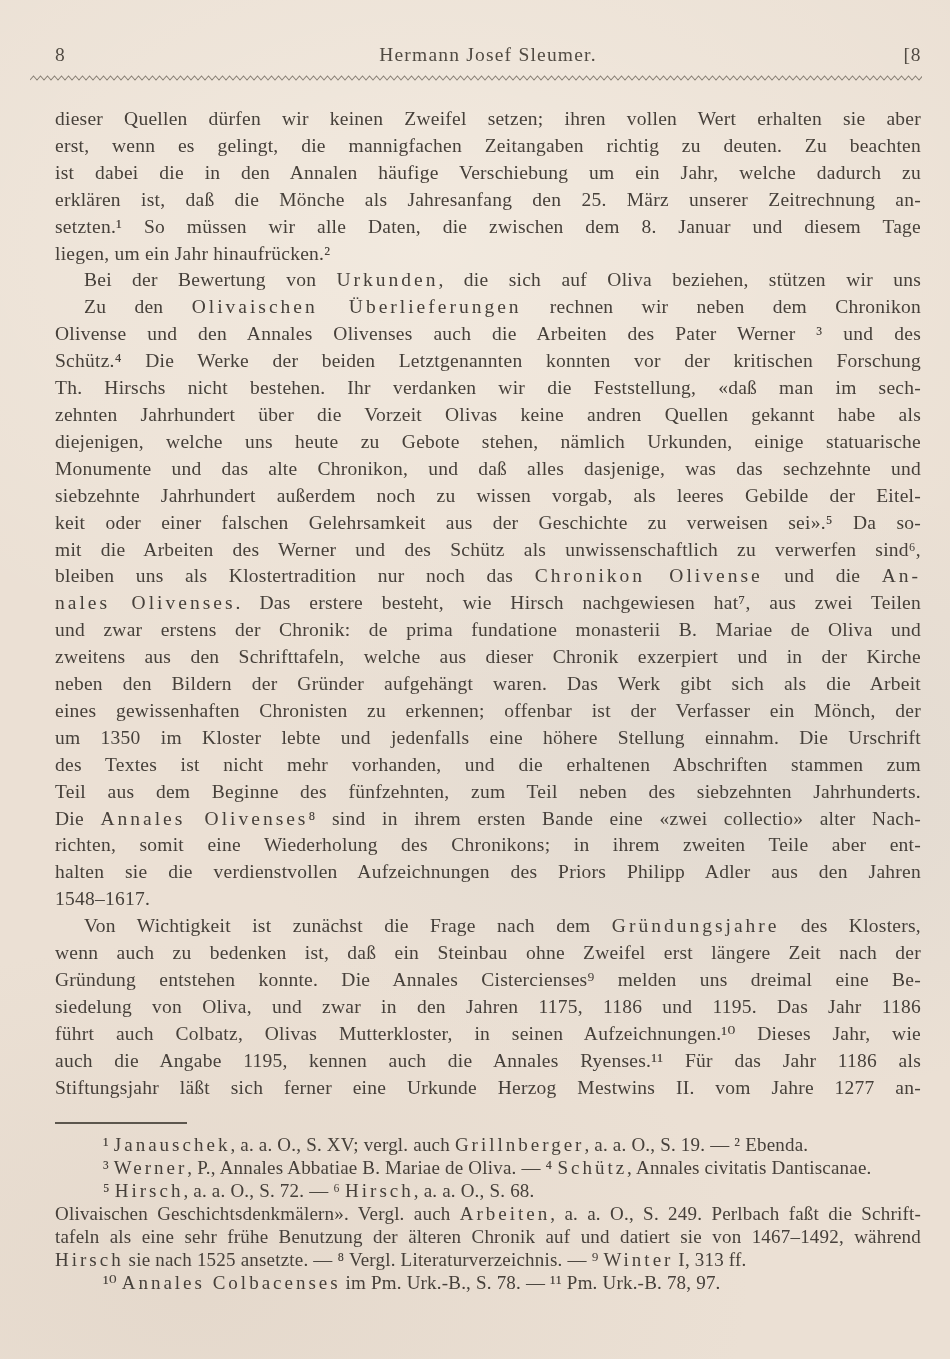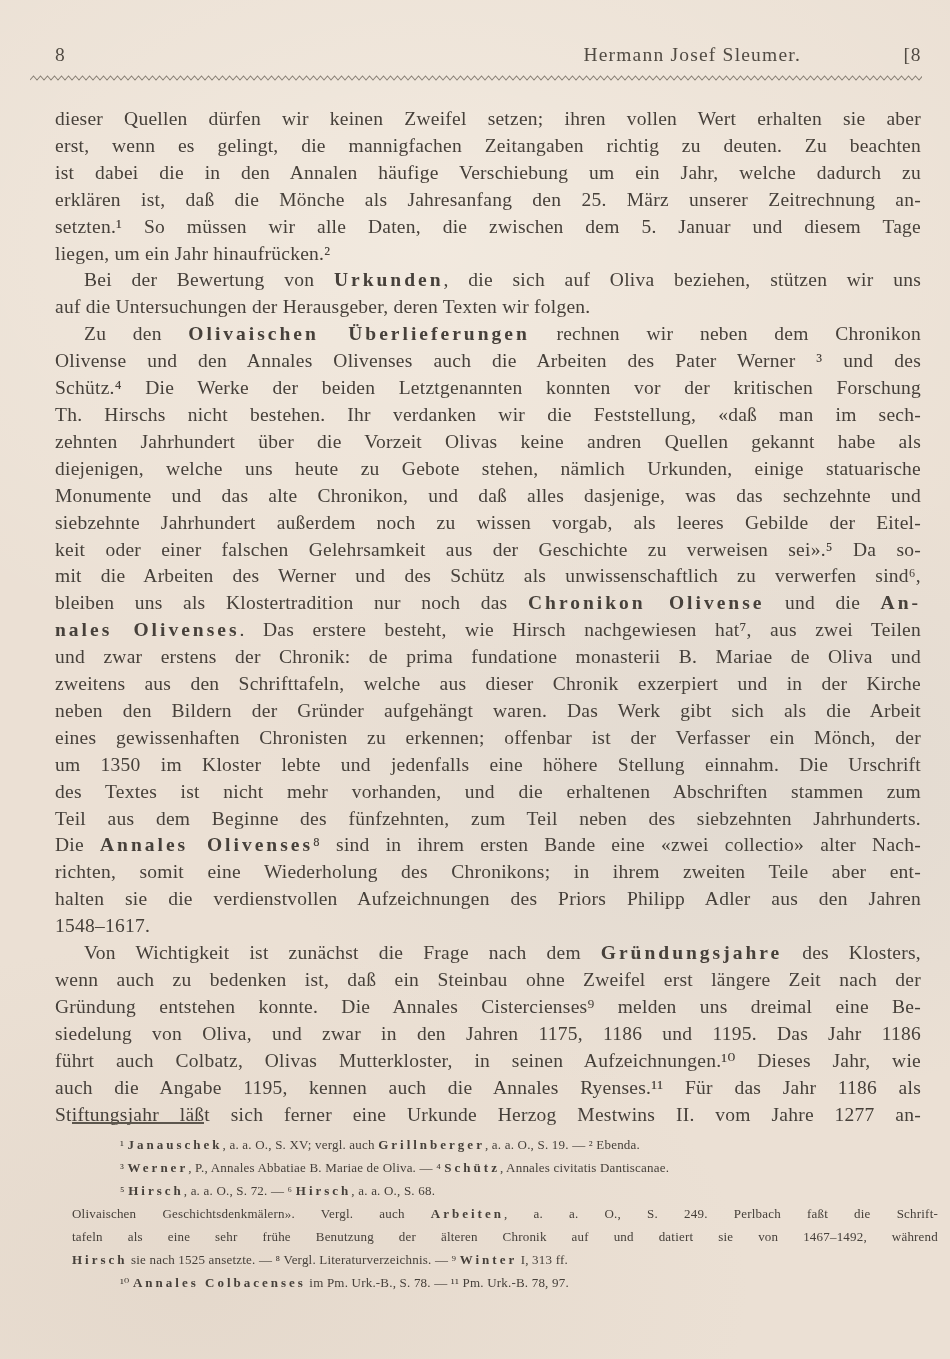--- a/index.html
+++ b/index.html
@@ -14,34 +14,34 @@
     font-family:"Liberation Serif","DejaVu Serif",serif;
     color:#46403a;
     overflow:hidden;
   }
   .header-row{
     position:absolute;top:44px;left:55px;width:866px;
     display:flex;align-items:baseline;
     font-size:19.5px;color:#514b43;letter-spacing:0.6px;
   }
   .header-left{width:120px;text-align:left;}
-  .header-center{flex:1;text-align:right;letter-spacing:1.2px;}
+  .header-center{flex:1;text-align:center;letter-spacing:1.2px;}
   .header-right{width:120px;text-align:right;}
   .wavy-rule{position:absolute;top:73px;left:30px;width:892px;height:10px;}
   .body-text{
     position:absolute;top:106px;left:55px;width:866px;
     font-size:19.5px;line-height:26.9px;letter-spacing:0.25px;
   }
   .line{text-align:justify;text-align-last:justify;}
   .line.last{text-align-last:left;}
   .line.indent{text-indent:29px;}
-  .g{letter-spacing:3px;font-weight:bold;}
+  .g{letter-spacing:3px;}
   .footnotes{
-    position:absolute;top:1122px;left:72px;width:866px;
-    font-size:13px;line-height:23px;letter-spacing:0.2px;
+    position:absolute;top:1122px;left:55px;width:866px;
+    font-size:19px;line-height:23px;letter-spacing:0.2px;
   }
   .fn-rule{
     width:132px;height:0;border:none;
     border-top:2px solid #5c564d;
     margin:0 0 9px 0;
   }
   .footnotes .line.indent{text-indent:48px;}
 </style>
 </head>
 <body>
@@ -57,26 +57,25 @@
   <svg class="wavy-rule" width="892" height="10" viewBox="0 0 892 10">
     <path id="wavy-path" d="M0 7 L3.5 3 L7 7 L10.5 3 L14 7 L17.5 3 L21 7 L24.5 3 L28 7 L31.5 3 L35 7 L38.5 3 L42 7 L45.5 3 L49 7 L52.5 3 L56 7 L59.5 3 L63 7 L66.5 3 L70 7 L73.5 3 L77 7 L80.5 3 L84 7 L87.5 3 L91 7 L94.5 3 L98 7 L101.5 3 L105 7 L108.5 3 L112 7 L115.5 3 L119 7 L122.5 3 L126 7 L129.5 3 L133 7 L136.5 3 L140 7 L143.5 3 L147 7 L150.5 3 L154 7 L157.5 3 L161 7 L164.5 3 L168 7 L171.5 3 L175 7 L178.5 3 L182 7 L185.5 3 L189 7 L192.5 3 L196 7 L199.5 3 L203 7 L206.5 3 L210 7 L213.5 3 L217 7 L220.5 3 L224 7 L227.5 3 L231 7 L234.5 3 L238 7 L241.5 3 L245 7 L248.5 3 L252 7 L255.5 3 L259 7 L262.5 3 L266 7 L269.5 3 L273 7 L276.5 3 L280 7 L283.5 3 L287 7 L290.5 3 L294 7 L297.5 3 L301 7 L304.5 3 L308 7 L311.5 3 L315 7 L318.5 3 L322 7 L325.5 3 L329 7 L332.5 3 L336 7 L339.5 3 L343 7 L346.5 3 L350 7 L353.5 3 L357 7 L360.5 3 L364 7 L367.5 3 L371 7 L374.5 3 L378 7 L381.5 3 L385 7 L388.5 3 L392 7 L395.5 3 L399 7 L402.5 3 L406 7 L409.5 3 L413 7 L416.5 3 L420 7 L423.5 3 L427 7 L430.5 3 L434 7 L437.5 3 L441 7 L444.5 3 L448 7 L451.5 3 L455 7 L458.5 3 L462 7 L465.5 3 L469 7 L472.5 3 L476 7 L479.5 3 L483 7 L486.5 3 L490 7 L493.5 3 L497 7 L500.5 3 L504 7 L507.5 3 L511 7 L514.5 3 L518 7 L521.5 3 L525 7 L528.5 3 L532 7 L535.5 3 L539 7 L542.5 3 L546 7 L549.5 3 L553 7 L556.5 3 L560 7 L563.5 3 L567 7 L570.5 3 L574 7 L577.5 3 L581 7 L584.5 3 L588 7 L591.5 3 L595 7 L598.5 3 L602 7 L605.5 3 L609 7 L612.5 3 L616 7 L619.5 3 L623 7 L626.5 3 L630 7 L633.5 3 L637 7 L640.5 3 L644 7 L647.5 3 L651 7 L654.5 3 L658 7 L661.5 3 L665 7 L668.5 3 L672 7 L675.5 3 L679 7 L682.5 3 L686 7 L689.5 3 L693 7 L696.5 3 L700 7 L703.5 3 L707 7 L710.5 3 L714 7 L717.5 3 L721 7 L724.5 3 L728 7 L731.5 3 L735 7 L738.5 3 L742 7 L745.5 3 L749 7 L752.5 3 L756 7 L759.5 3 L763 7 L766.5 3 L770 7 L773.5 3 L777 7 L780.5 3 L784 7 L787.5 3 L791 7 L794.5 3 L798 7 L801.5 3 L805 7 L808.5 3 L812 7 L815.5 3 L819 7 L822.5 3 L826 7 L829.5 3 L833 7 L836.5 3 L840 7 L843.5 3 L847 7 L850.5 3 L854 7 L857.5 3 L861 7 L864.5 3 L868 7 L871.5 3 L875 7 L878.5 3 L882 7 L885.5 3 L889 7 L892.5 3 L896 7" fill="none" stroke="#8b8378" stroke-width="1.1"></path>
   </svg>
 
   <div class="body-text" id="body-text">
       <div>
         <div class="line"><span>dieser Quellen dürfen wir keinen Zweifel setzen; ihren vollen Wert erhalten sie aber</span></div>
         <div class="line"><span>erst, wenn es gelingt, die mannigfachen Zeitangaben richtig zu deuten.  Zu beachten</span></div>
         <div class="line"><span>ist dabei die in den Annalen häufige Verschiebung um ein Jahr, welche dadurch zu</span></div>
         <div class="line"><span>erklären ist, daß die Mönche als Jahresanfang den 25. März unserer Zeitrechnung an-</span></div>
-        <div class="line"><span>setzten.¹  So müssen wir alle Daten, die zwischen dem 5. Januar und diesem Tage</span></div>
+        <div class="line"><span>setzten.¹  So müssen wir alle Daten, die zwischen dem 8. Januar und diesem Tage</span></div>
         <div class="line last"><span>liegen, um ein Jahr hinaufrücken.²</span></div>
       </div>
       <div>
         <div class="line indent"><span>Bei der Bewertung von </span><span class="g">Urkunden</span><span>, die sich auf Oliva beziehen, stützen wir uns</span></div>
-        <div class="line last"><span>auf die Untersuchungen der Herausgeber, deren Texten wir folgen.</span></div>
       </div>
       <div>
         <div class="line indent"><span>Zu den </span><span class="g">Olivaischen Überlieferungen</span><span> rechnen wir neben dem Chronikon</span></div>
         <div class="line"><span>Olivense und den Annales Olivenses auch die Arbeiten des Pater Werner ³ und des</span></div>
         <div class="line"><span>Schütz.⁴  Die Werke der beiden Letztgenannten konnten vor der kritischen Forschung</span></div>
         <div class="line"><span>Th. Hirschs nicht bestehen.  Ihr verdanken wir die Feststellung, «daß man im sech-</span></div>
         <div class="line"><span>zehnten Jahrhundert über die Vorzeit Olivas keine andren Quellen gekannt habe als</span></div>
         <div class="line"><span>diejenigen, welche uns heute zu Gebote stehen, nämlich Urkunden, einige statuarische</span></div>
         <div class="line"><span>Monumente und das alte Chronikon, und daß alles dasjenige, was das sechzehnte und</span></div>
         <div class="line"><span>siebzehnte Jahrhundert außerdem noch zu wissen vorgab, als leeres Gebilde der Eitel-</span></div>

